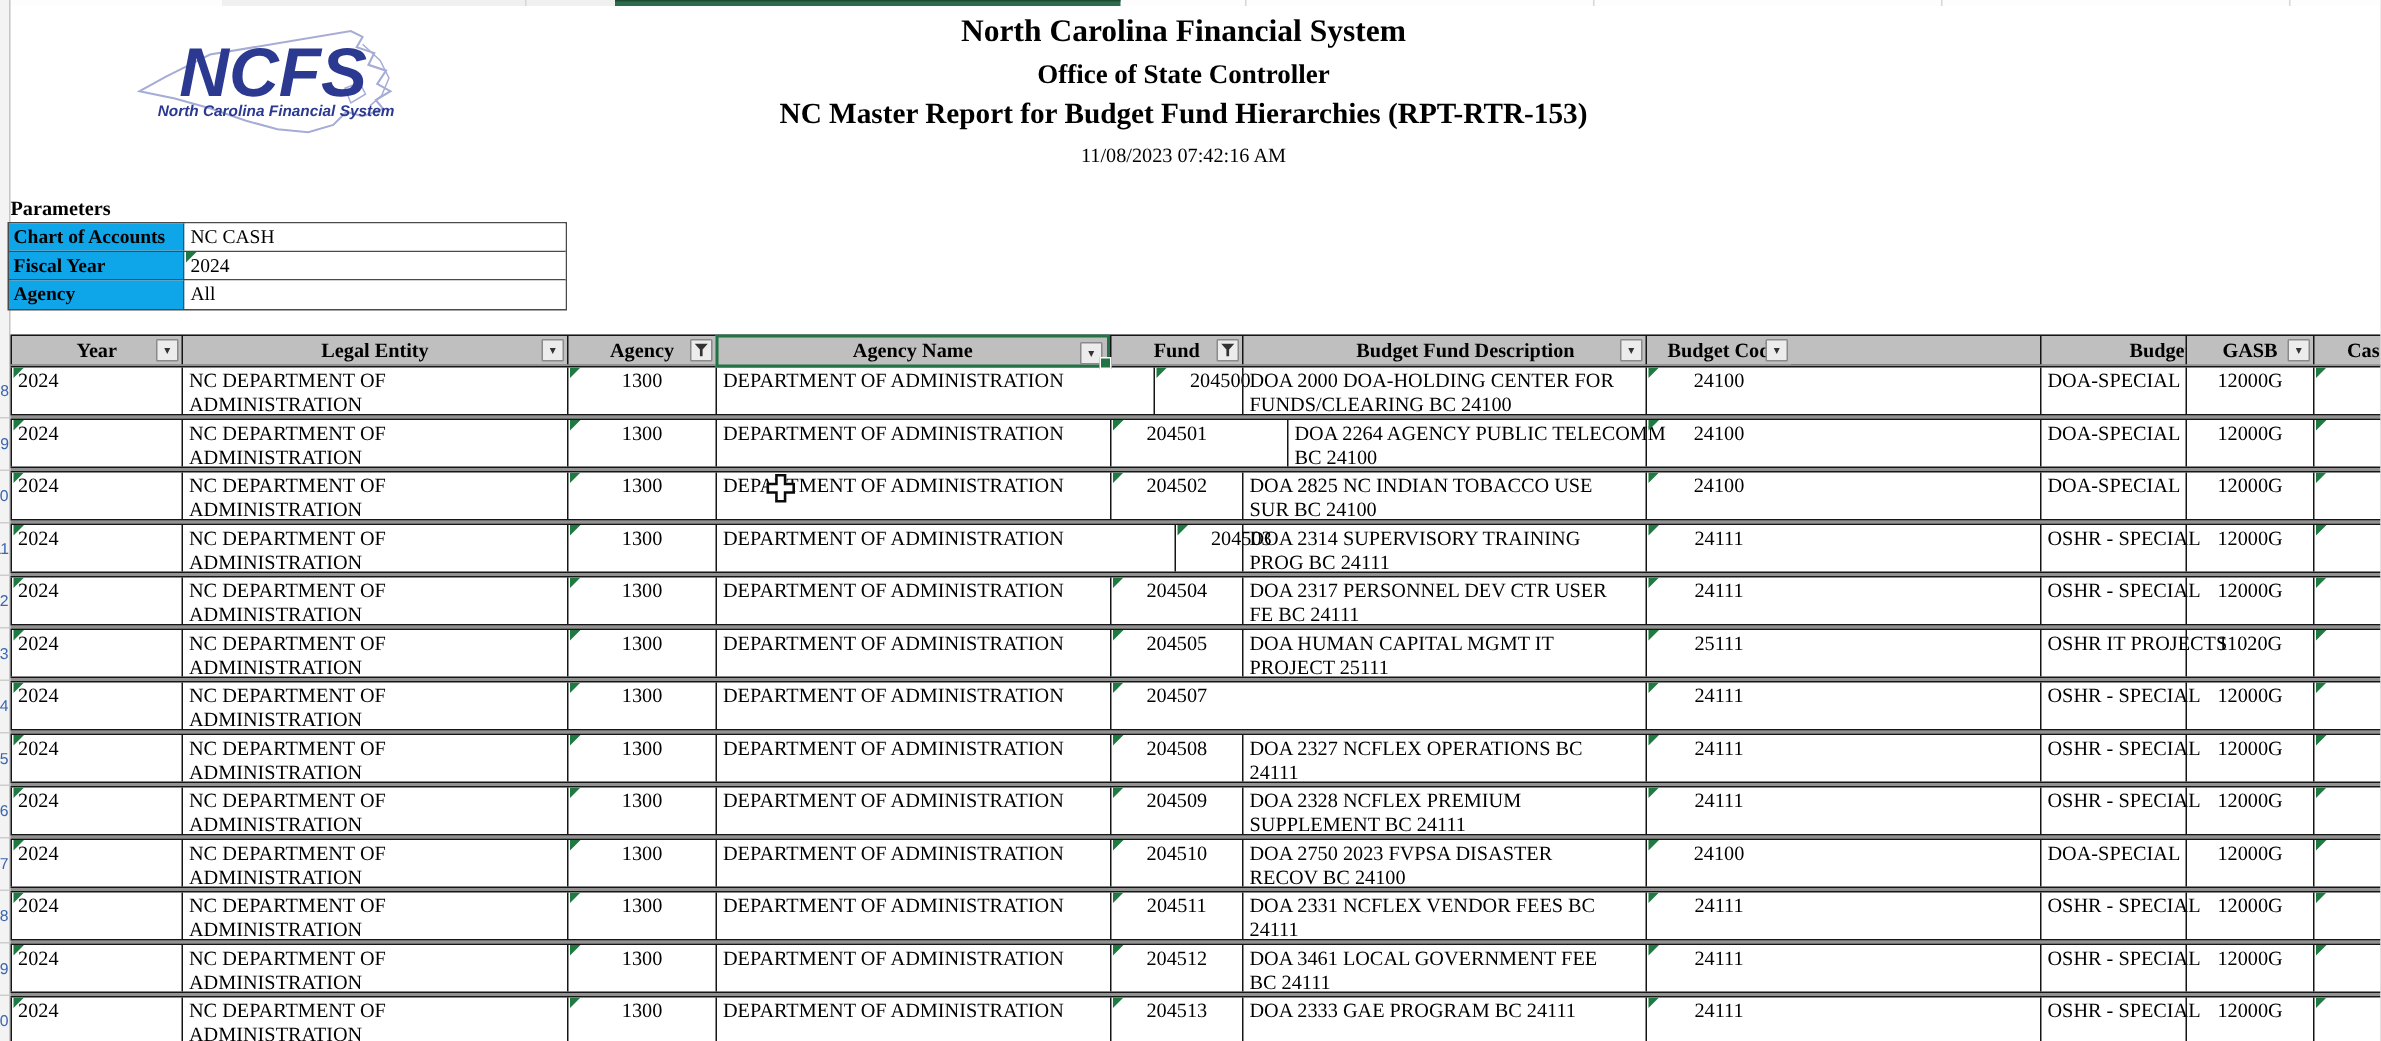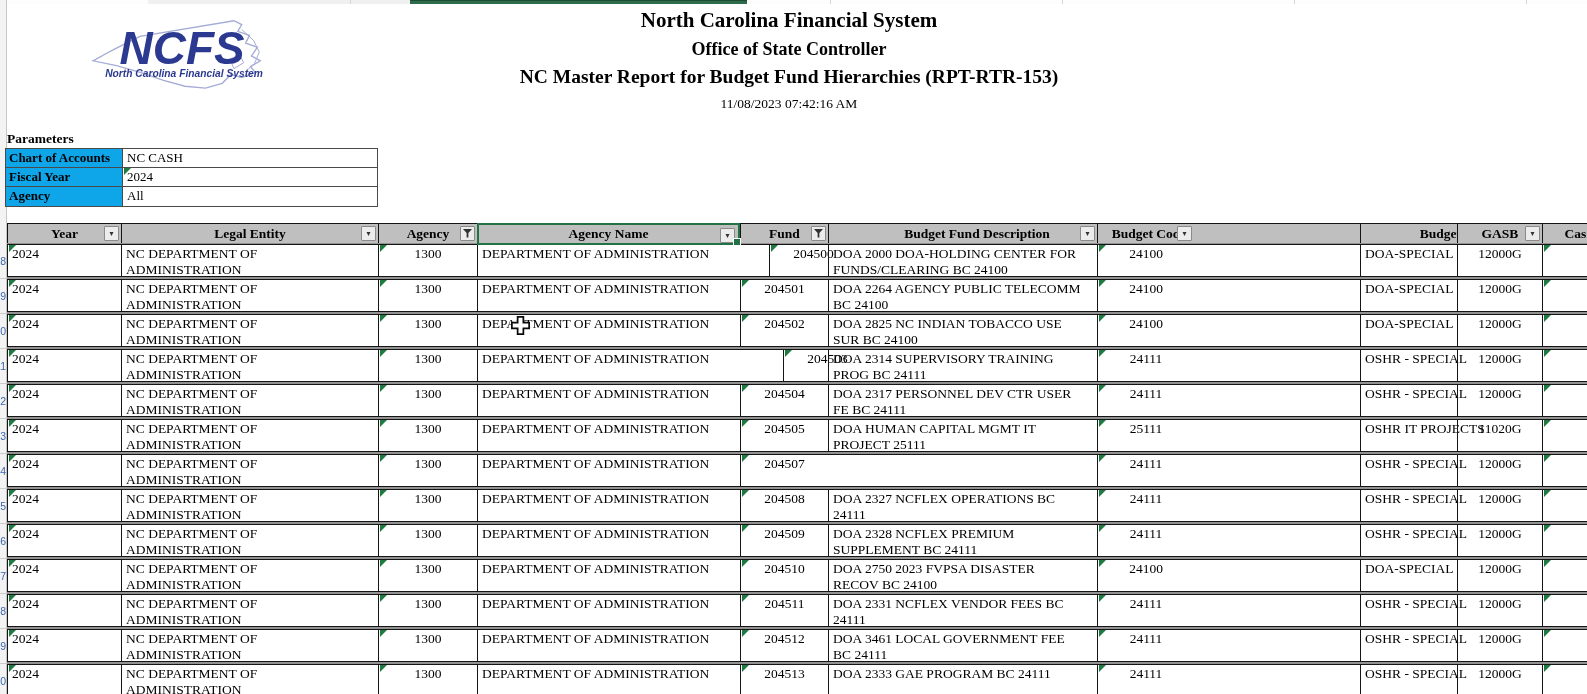--- a/index.html
+++ b/index.html
@@ -210,21 +210,21 @@
         <div class="cell" style="left: 1535px; width: 66px;">
           <div class="flag"></div>
         </div>
       </div>
       <div class="trow" style="top: 279px;">
         <div class="cell" style="left: 0px; width: 114px;"><div class="flag"></div>2024</div>
         <div class="cell" style="left: 114px; width: 257px;">NC DEPARTMENT OF ADMINISTRATION</div>
         <div class="cell center" style="left: 371px; width: 99px;"><div class="flag"></div>1300</div>
         <div class="cell" style="left: 470px; width: 263px;">DEPARTMENT OF ADMINISTRATION</div>
         <div class="cell center" style="left: 733px; width: 88px;"><div class="flag"></div>204501</div>
-        <div class="cell wrapcol" style="left: 821px; width: 269px;">DOA 2264 AGENCY PUBLIC TELECOMM BC 24100</div>
+        <div class="cell wrapcol" style="left: 851px; width: 269px;">DOA 2264 AGENCY PUBLIC TELECOMM BC 24100</div>
         <div class="cell center" style="left: 1090px; width: 97px;"><div class="flag"></div>24100</div>
         <div class="cell" style="left: 1353px; width: 263px;">DOA-SPECIAL</div>
         <div class="cell center" style="left: 1450px; width: 85px;">12000G</div>
         <div class="cell" style="left: 1535px; width: 66px;">
           <div class="flag"></div>
         </div>
       </div>
       <div class="trow" style="top: 314px;">
         <div class="cell" style="left: 0px; width: 114px;"><div class="flag"></div>2024</div>
         <div class="cell" style="left: 114px; width: 257px;">NC DEPARTMENT OF ADMINISTRATION</div>

